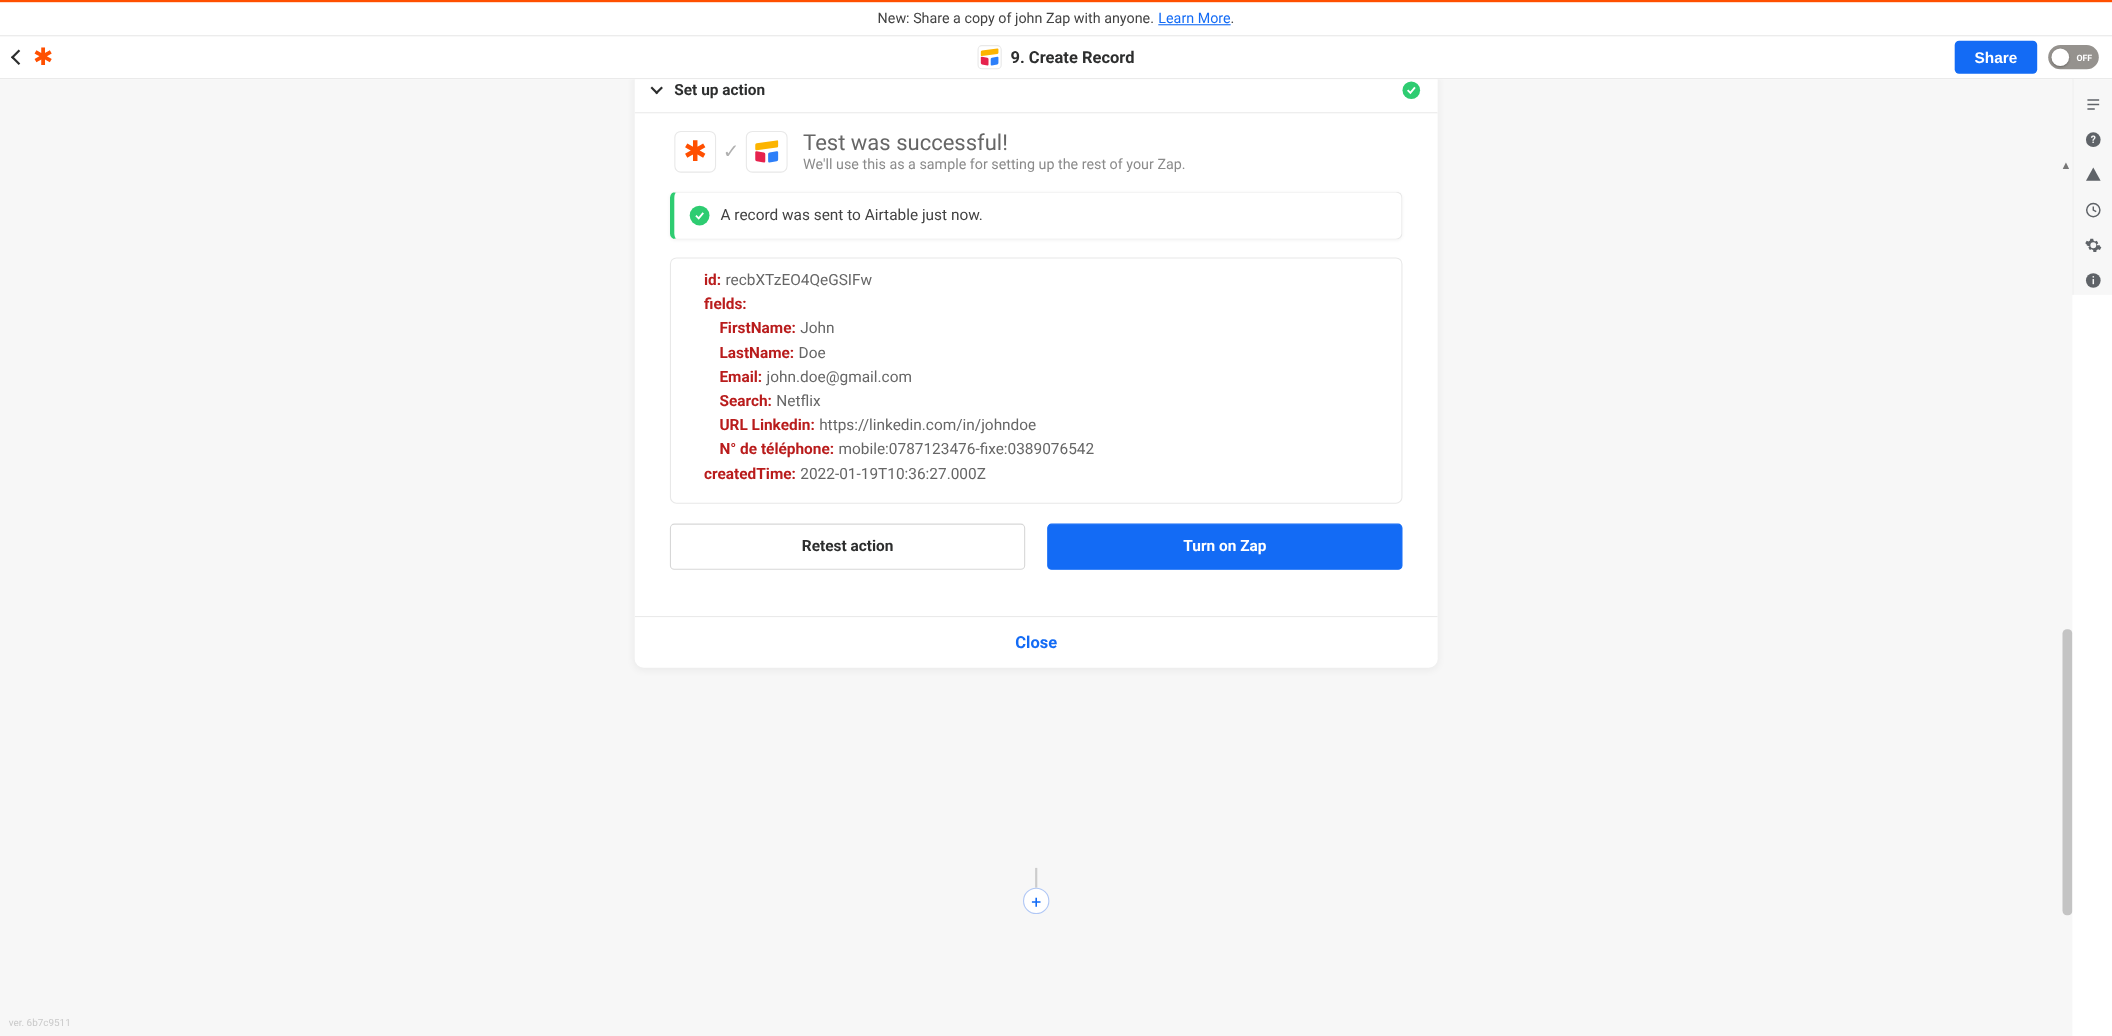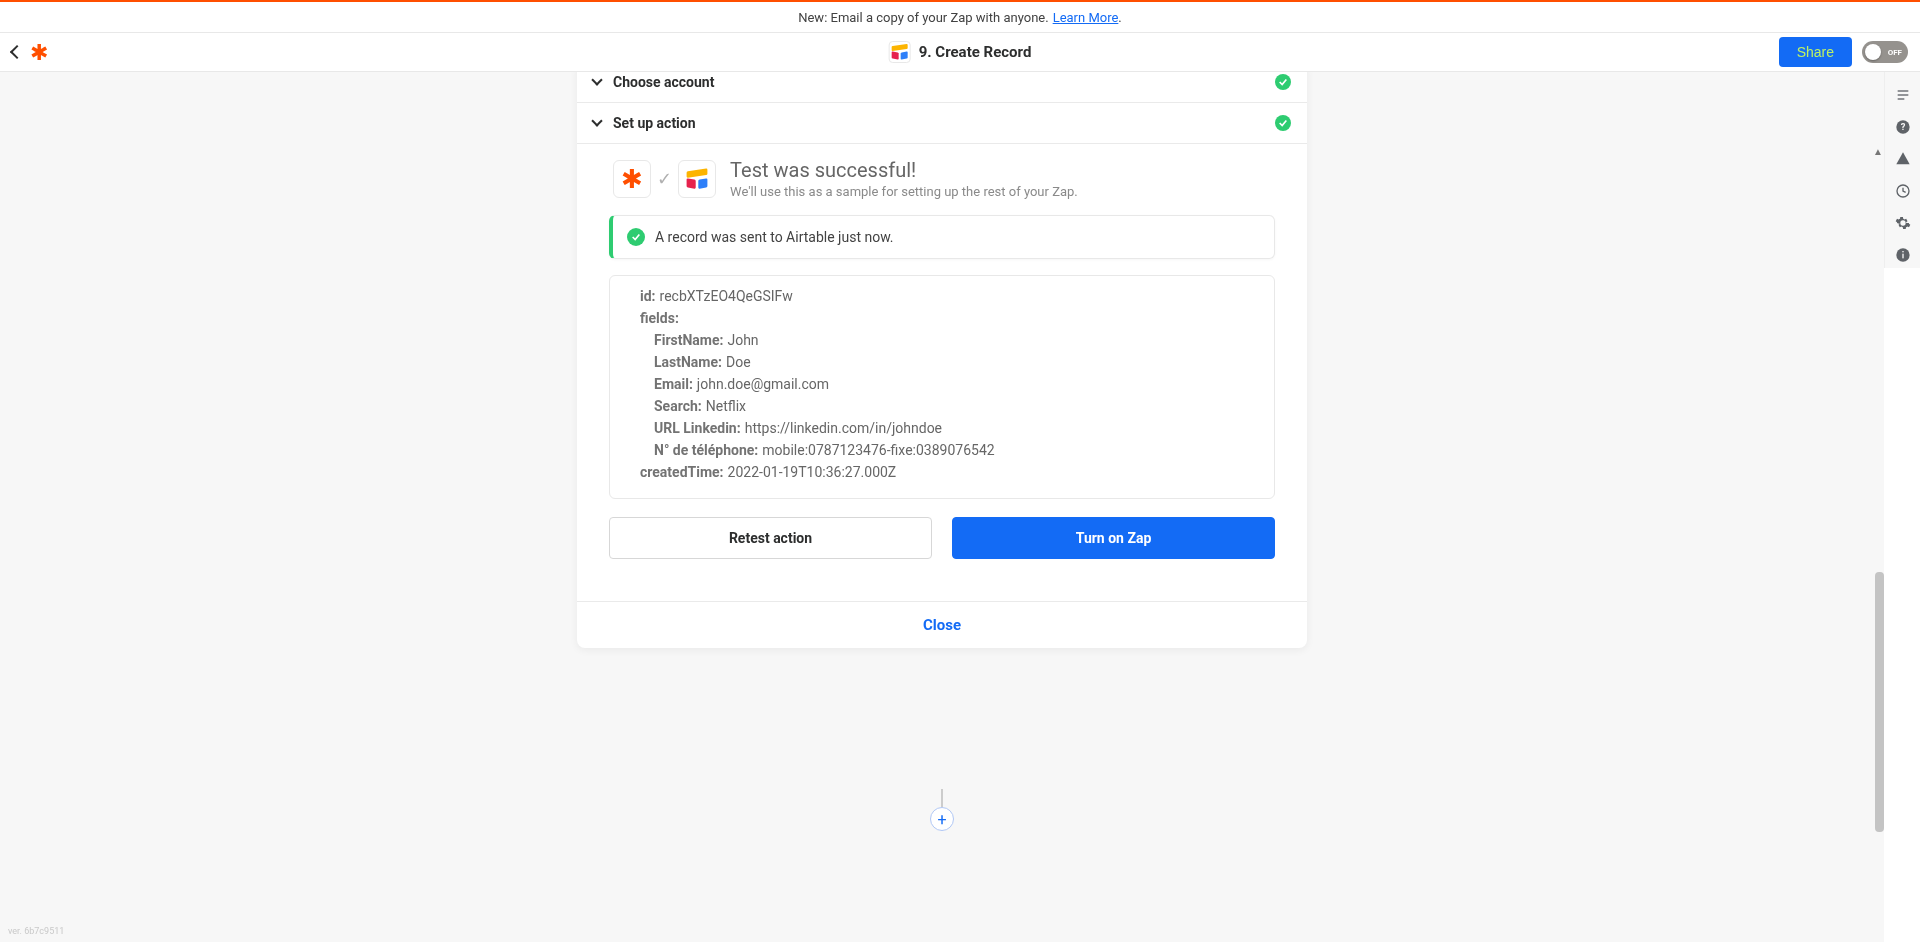--- a/index.html
+++ b/index.html
@@ -11,21 +11,21 @@
 .chevron-left { width: 10px; height: 10px; border-left: 2px solid #2d2e2e; border-bottom: 2px solid #2d2e2e; transform: rotate(45deg); }
 .zap-logo { color: #ff4f00; font-size: 22px; }
 .title-block { position: absolute; left: 50%; transform: translateX(-50%); display: flex; align-items: center; gap: 8px; font-weight: 700; font-size: 15px; }
 .app-icon-sm { width: 22px; height: 22px; border: 1px solid #e8e8e8; border-radius: 4px; display: flex; align-items: center; justify-content: center; }
 .airtable-icon { display: inline-block; width: 16px; height: 14px; position: relative; }
 .airtable-icon::before, .airtable-icon::after { content: ""; position: absolute; }
 .airtable-icon .p1 { position:absolute; left:0; top:0; width:16px; height:5px; background:#fcb400; transform: skewY(-8deg); border-radius:1px;}
 .airtable-icon .p2 { position:absolute; left:0; bottom:0; width:7px; height:7px; background:#e6224d; border-radius:1px; transform: skewY(10deg);}
 .airtable-icon .p3 { position:absolute; right:0; bottom:0; width:7px; height:7px; background:#2d7ff9; border-radius:1px; transform: skewY(-10deg);}
 .topbar-right { margin-left: auto; display: flex; align-items: center; gap: 10px; }
-.share-btn { background: #136bf5; color: #bef264; border: none; border-radius: 4px; padding: 7px 18px; font-weight: 400; font-size: 14px; cursor: pointer; }
+.share-btn { background: #136bf5; color: #ffffff; border: none; border-radius: 4px; padding: 7px 18px; font-weight: 700; font-size: 14px; cursor: pointer; }
 .toggle { width: 46px; height: 22px; background: #95928e; border-radius: 12px; position: relative; cursor: pointer; display: flex; align-items: center; }
 .toggle-knob { width: 16px; height: 16px; background: #fff; border-radius: 50%; position: absolute; left: 3px; box-shadow: 0 1px 2px rgba(0,0,0,0.3); }
 .toggle-label { color: #fff; font-size: 8px; font-weight: 700; position: absolute; right: 6px; }
 .workspace { position: absolute; top: 72px; bottom: 0; left: 0; right: 36px; background: #f7f7f7; display: flex; justify-content: center; overflow: hidden; }
 .right-rail { position: absolute; top: 72px; right: 0; width: 36px; background: #f7f7f7; display: flex; flex-direction: column; align-items: center; padding-top: 10px; gap: 6px; border-left: 1px solid #eee; }
 .rail-btn { width: 26px; height: 26px; border-radius: 4px; display: flex; align-items: center; justify-content: center; color: #5f6368; cursor: pointer; font-size: 15px; }
 .card { width: 730px; background: #fff; border-radius: 8px; box-shadow: 0 2px 8px rgba(0,0,0,0.06); margin-top: -10px; overflow: hidden; display: flex; flex-direction: column; position: relative; }
 .section { border-bottom: 1px solid #eaeaea; padding: 12px 16px; display: flex; align-items: center; gap: 12px; cursor: pointer; }
 .section:last-of-type { border-bottom: none; }
 .chev { width: 8px; height: 8px; border-left: 2px solid #2d2e2e; border-bottom: 2px solid #2d2e2e; display: inline-block; }
@@ -40,41 +40,41 @@
 .icon-square { width: 38px; height: 38px; border: 1px solid #e8e8e8; border-radius: 6px; display: flex; align-items: center; justify-content: center; background: #fff; }
 .zap-burst { color: #ff4f00; font-size: 26px; }
 .gray-check { color: #b0b0b0; font-size: 18px; }
 .test-text h3 { color: #666; font-weight: 400; font-size: 20px; margin-bottom: 2px; }
 .test-text p { color: #8a8a8a; font-size: 13px; }
 .success-banner { margin: 0 16px 16px 16px; border: 1px solid #e8e8e8; border-left: 4px solid #2ecc71; border-radius: 6px; padding: 12px 14px; display: flex; align-items: center; gap: 10px; font-size: 14px; color: #424242; box-shadow: 0 1px 3px rgba(0,0,0,0.04); }
 .data-box { margin: 0 16px; border: 1px solid #e8e8e8; border-radius: 6px; padding: 10px; }
 .search-bar { background: #ededed; border-radius: 4px; padding: 9px 12px; font-size: 14px; color: #888; margin-bottom: 12px; }
 .data-list { font-size: 14px; line-height: 1.5; padding: 0 6px 4px 6px; }
 .data-row { margin-bottom: 1px; }
-.data-row .key { font-weight: 700; color: #737373; }
+.data-row .key { font-weight: 700; color: #b91c1c; }
 .data-row .val { color: #666; margin-left: 4px; }
 .indent1 { padding-left: 14px; }
 .indent2 { padding-left: 28px; }
 .btn-row { display: flex; gap: 20px; padding: 18px 16px 4px 16px; }
 .btn { flex: 1; padding: 12px; border-radius: 4px; font-weight: 700; font-size: 14px; cursor: pointer; text-align: center; }
 .btn-secondary { background: #fff; border: 1px solid #d7d7d7; color: #2d2e2e; }
 .btn-primary { background: #136bf5; border: 1px solid #136bf5; color: #fff; }
 .close-row { border-top: 1px solid #eaeaea; padding: 14px; text-align: center; font-weight: 700; color: #136bf5; cursor: pointer; font-size: 15px; margin-top: 18px; }
 .connector { width: 2px; height: 18px; background: #ccc; margin: 0 auto; }
 .plus-circle { width: 24px; height: 24px; border: 1px solid #b0c7f5; border-radius: 50%; display: flex; align-items: center; justify-content: center; color: #136bf5; background: #fff; margin: 0 auto; cursor: pointer; font-size: 16px; font-weight: 400; }
 .below-card { position: absolute; left: 50%; transform: translateX(-50%); top: 717px; width: 730px; text-align: center; }
 .ver-label { position: absolute; bottom: 6px; left: 8px; font-size: 9px; color: #c9c9c9; }
 .scroll-indicator { position: absolute; right: 0; top: 500px; width: 9px; height: 260px; background: #c4c4c4; border-radius: 4px; }
 .scroll-up-arrow { position: absolute; right: 1px; top: 74px; color: #777; font-size: 10px; }
 </style>
 </head>
 <body>
 
 <div class="banner">
-  <span>New: Email a copy of your Zap with anyone.</span>
+  <span>New: Share a copy of john Zap with anyone.</span>
   <a href="#">Learn More</a>
     <span>.</span>
 </div>
 
 <div class="topbar">
   <div class="back-btn">
     <span class="chevron-left"></span>
     <span class="zap-logo">✱</span>
   </div>
   <div class="title-block">
@@ -94,29 +94,20 @@
       <span class="toggle-label">OFF</span>
     </div>
   </div>
 </div>
 
 <div class="workspace">
   <div>
     <div class="card">
 
 
-      <div class="section">
-        <span class="chev down"></span>
-        <span class="section-title">Choose account</span>
-        <span class="check-badge">
-            <svg viewBox="0 0 24 24" fill="none" stroke="#fff" stroke-width="4">
-              <polyline points="4,12 10,18 20,6"></polyline>
-            </svg>
-          </span>
-      </div>
 
       <div class="section">
         <span class="chev down"></span>
         <span class="section-title">Set up action</span>
         <span class="check-badge">
             <svg viewBox="0 0 24 24" fill="none" stroke="#fff" stroke-width="4">
               <polyline points="4,12 10,18 20,6"></polyline>
             </svg>
           </span>
       </div>

